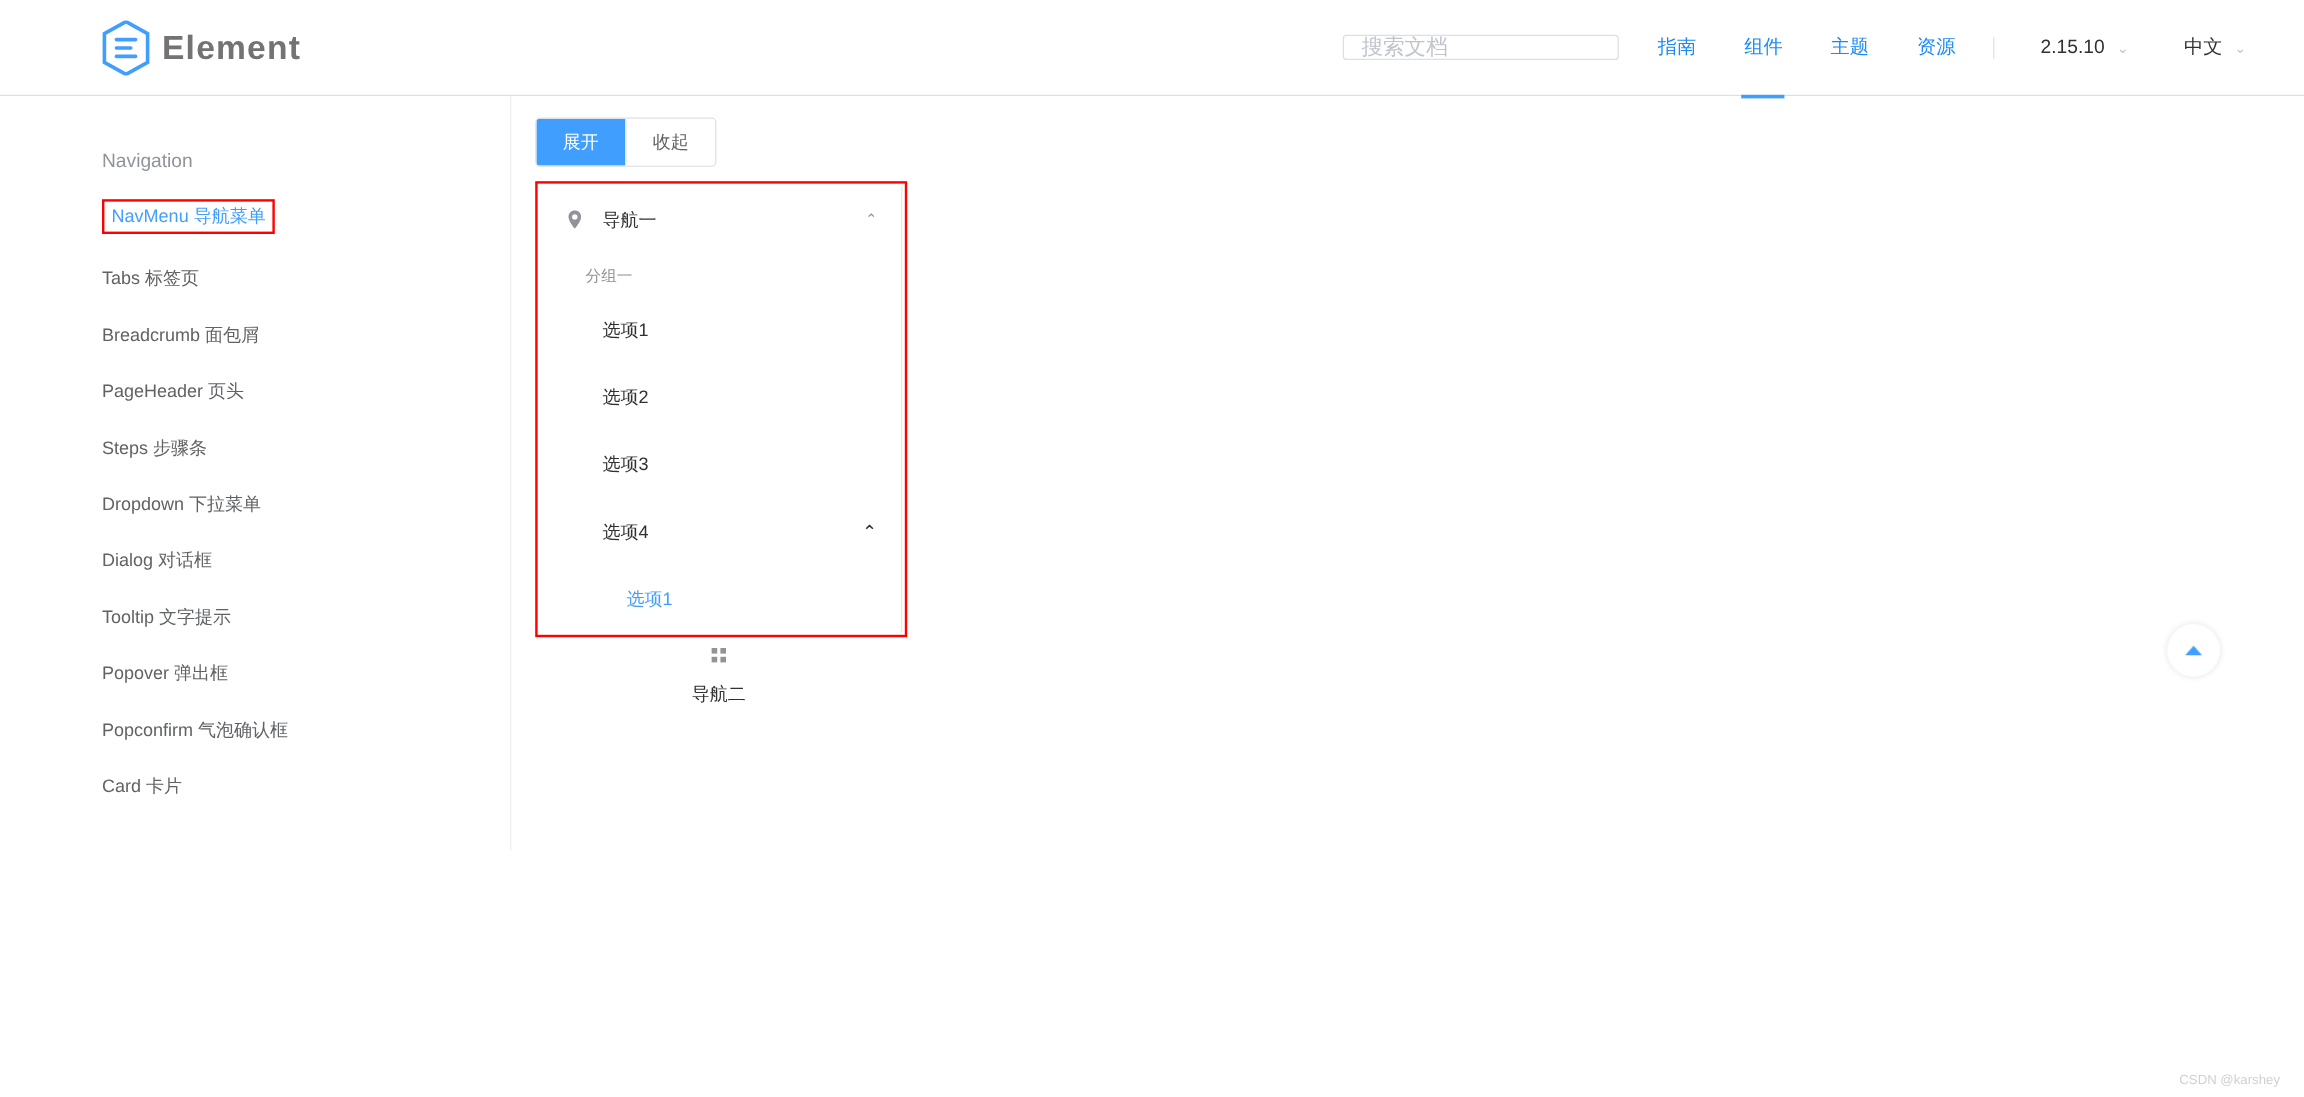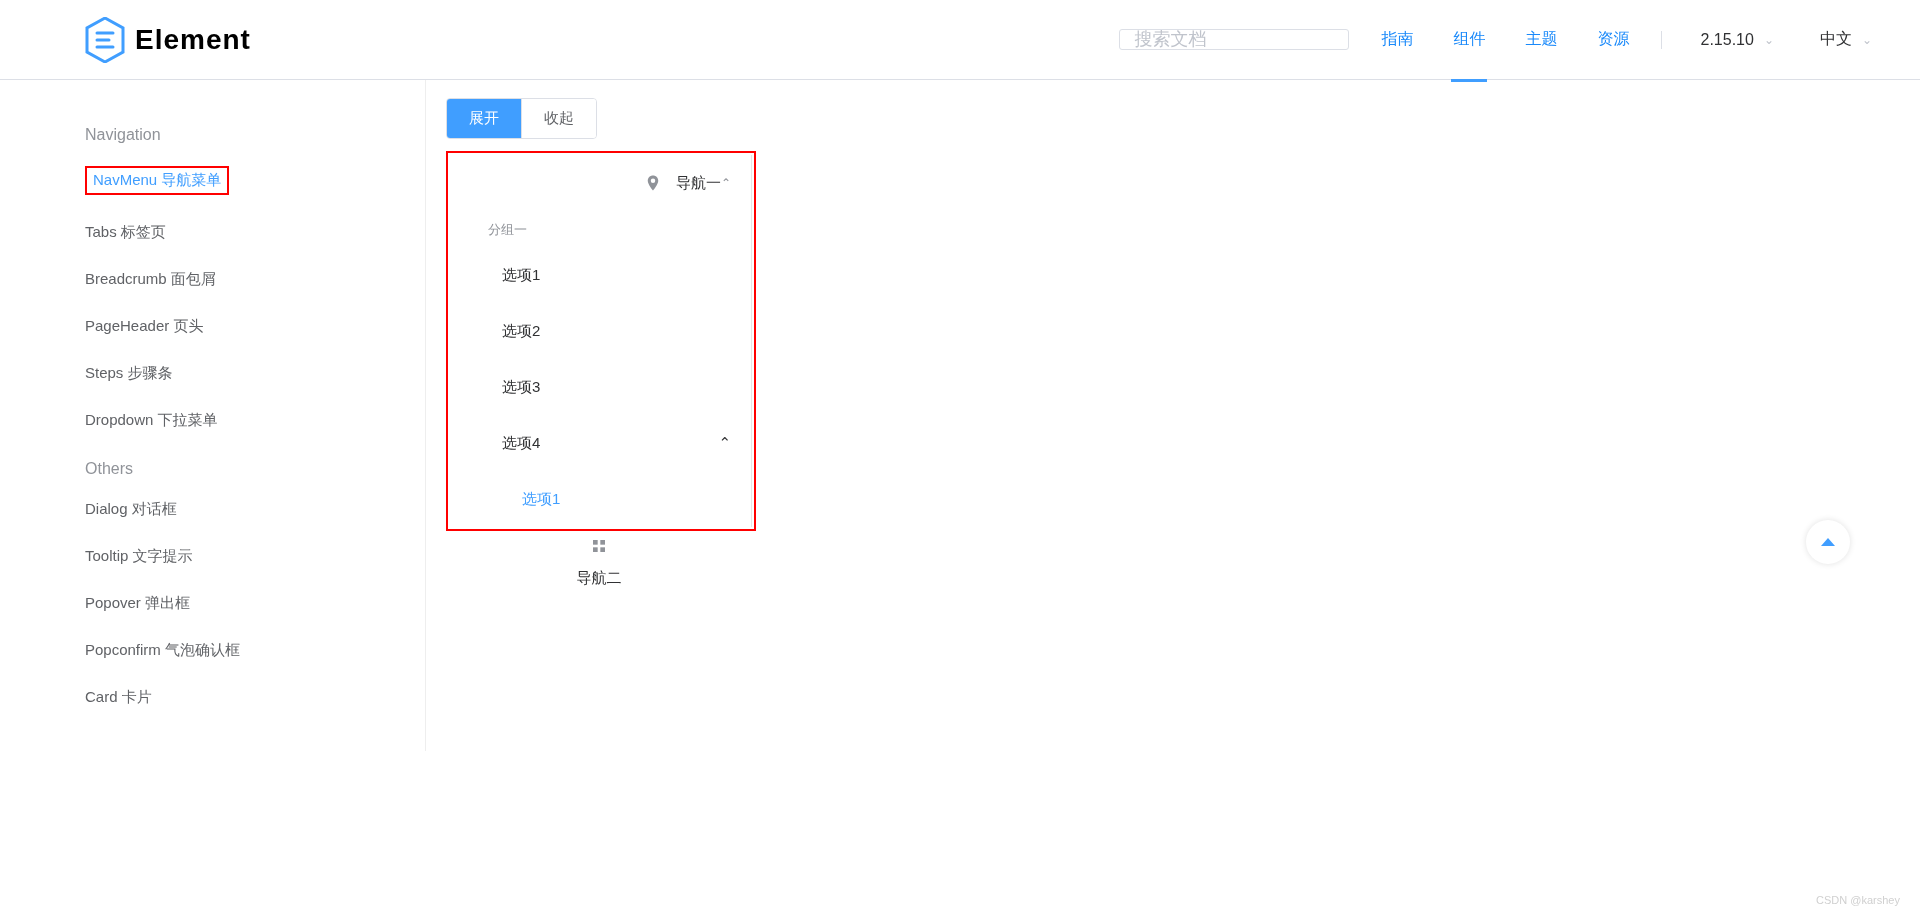--- a/index.html
+++ b/index.html
@@ -1,21 +1,21 @@
 <!DOCTYPE html>
 <html><head>
   <meta charset="utf-8">
   <style>
     * { margin: 0; padding: 0; box-sizing: border-box; }
     body { font-family: -apple-system, BlinkMacSystemFont, "Helvetica Neue", Helvetica, Arial, sans-serif; background: #fff; color: #303133; }
     
     .header { height: 80px; border-bottom: 1px solid #dcdfe6; display: flex; align-items: center; padding: 0 40px 0 85px; }
     .logo { display: flex; align-items: center; gap: 10px; }
     .logo-icon { width: 40px; height: 46px; }
-    .logo-text { font-size: 28px; font-weight: 600; color: #000000; letter-spacing: 1px; }
+    .logo-text { font-size: 28px; font-weight: 600; color: #737373; letter-spacing: 1px; }
     
     .header-right { display: flex; align-items: center; margin-left: auto; gap: 30px; }
     .search-input { width: 230px; height: 21px; border: 1px solid #dcdfe6; border-radius: 3px; padding: 0 14px; font-size: 18px; color: #606266; outline: none; }
     .search-input::placeholder { color: #c0c4cc; }
     
     .nav-links { display: flex; gap: 36px; align-items: center; }
     .nav-link { color: #1989fa; font-size: 16px; text-decoration: none; cursor: pointer; padding: 0 2px; }
     .nav-link.active { position: relative; }
     .nav-link.active::after { content: ''; position: absolute; bottom: -32px; left: 0; right: 0; height: 3px; background: #409eff; }
     
@@ -34,21 +34,21 @@
     .main { flex: 1; padding: 18px 20px; border-left: 1px solid #eee; }
     
     .radio-group { display: inline-flex; border: 1px solid #dcdfe6; border-radius: 4px; overflow: hidden; margin-bottom: 12px; }
     .radio-btn { padding: 10px 22px; font-size: 15px; cursor: pointer; background: #fff; color: #606266; border: none; }
     .radio-btn.active { background: #409eff; color: #fff; }
     .radio-btn + .radio-btn { border-left: 1px solid #dcdfe6; }
     
     .demo-menu-box { border: 2px solid #ff0000; padding: 2px; width: 310px; }
     .menu { width: 100%; border-right: 1px solid #e6e6e6; background: #fff; }
     .menu-item, .submenu-title { display: flex; align-items: center; padding: 0 20px; height: 56px; cursor: pointer; color: #303133; font-size: 15px; }
-    .submenu-title { justify-content: flex-end; font-family: Liberation Serif, serif; }
+    .submenu-title { justify-content: space-between; font-family: Liberation Serif, serif; }
     .submenu-title-left { display: flex; align-items: center; gap: 14px; }
     .menu-icon { width: 18px; height: 18px; color: #909399; display: inline-flex; align-items: center; justify-content: center; }
     .submenu-title .arrow { font-size: 12px; color: #909399; }
     .menu-group-title { padding: 10px 0 8px 38px; color: #909399; font-size: 13px; }
     .menu-group-item { padding: 0 20px 0 52px; height: 56px; display: flex; align-items: center; color: #303133; font-size: 15px; cursor: pointer; }
     .menu-group-item.nested { padding-left: 72px; }
     .menu-group-item.selected { color: #409eff; }
     .submenu-nested { padding-left: 52px; height: 56px; display: flex; align-items: center; justify-content: space-between; padding-right: 20px; cursor: pointer; font-size: 15px; }
     
     .menu-item-secondary { display: flex; align-items: center; gap: 14px; padding: 0 20px; height: 56px; cursor: pointer; color: #303133; font-size: 15px; margin-top: 6px; flex-direction: column; }
@@ -92,21 +92,20 @@
 <div class="container">
   <aside class="sidebar">
     <div class="sidebar-group-title">Navigation</div>
     <div class="sidebar-item active"><span class="red-box-sidebar">NavMenu 导航菜单</span></div>
     <div class="sidebar-item">Tabs 标签页</div>
     <div class="sidebar-item">Breadcrumb 面包屑</div>
     <div class="sidebar-item">PageHeader 页头</div>
     <div class="sidebar-item">Steps 步骤条</div>
     <div class="sidebar-item">Dropdown 下拉菜单</div>
 
-    <div class="sidebar-group-title">Others</div>
     <div class="sidebar-item">Dialog 对话框</div>
     <div class="sidebar-item">Tooltip 文字提示</div>
     <div class="sidebar-item">Popover 弹出框</div>
     <div class="sidebar-item">Popconfirm 气泡确认框</div>
     <div class="sidebar-item">Card 卡片</div>
   </aside>
 
   <main class="main">
     <div class="radio-group">
       <button class="radio-btn active">展开</button>

